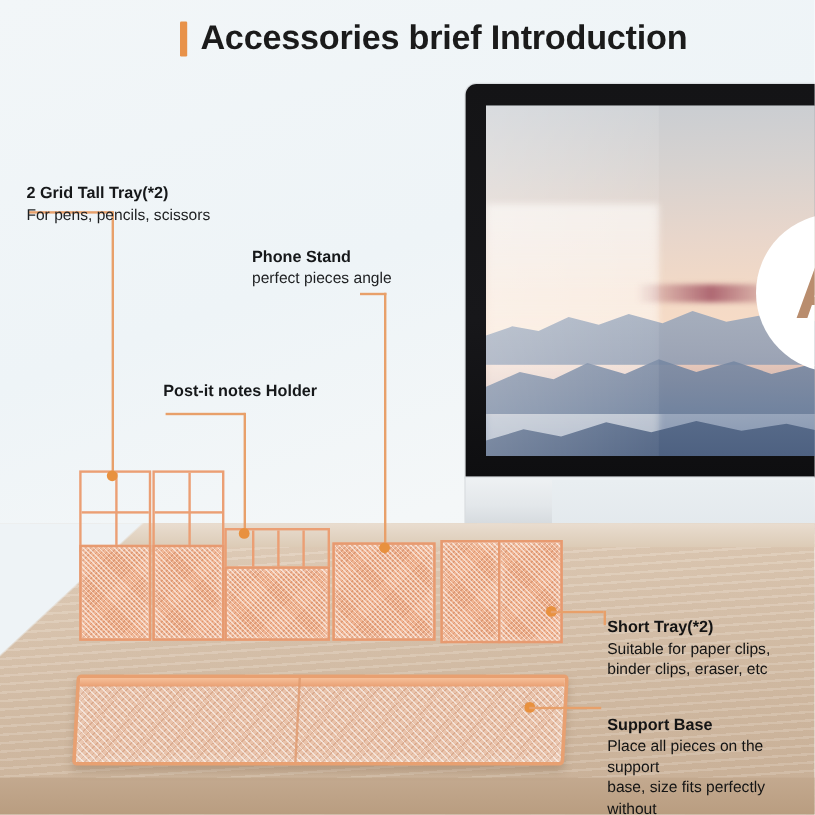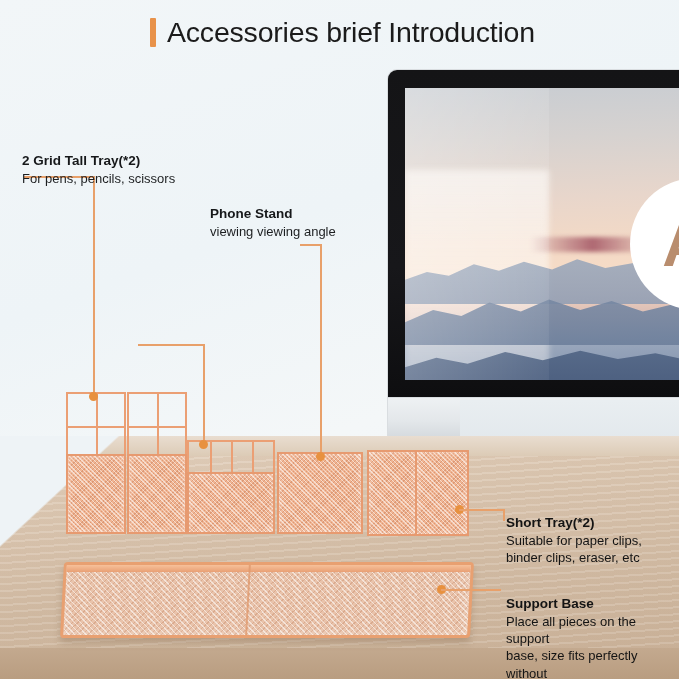--- a/index.html
+++ b/index.html
@@ -7,21 +7,21 @@
     width:679px;height:679px;overflow:hidden;
     font-family:"Liberation Sans","DejaVu Sans",sans-serif;
     background:#ffffff;
   }
   #stage{position:relative;width:679px;height:679px;overflow:hidden;
     background:linear-gradient(160deg,#f2f6f8 0%,#eef4f7 35%,#f4f7f8 60%,#eef3f6 100%);}
 
   
   .title-wrap{position:absolute;left:150px;top:16px;display:flex;align-items:center;gap:11px;}
   .title-bar{width:6px;height:29px;background:#e8924a;border-radius:1px;}
-  .title-text{font-size:28.5px;font-weight:normal;color:#1b1b1b;letter-spacing:-0.2px;white-space:nowrap;}
+  .title-text{font-size:28.5px;font-weight:bold;color:#1b1b1b;letter-spacing:-0.2px;white-space:nowrap;}
 
   
   .imac{position:absolute;left:388px;top:70px;width:340px;height:340px;}
   .imac-bezel{position:absolute;left:0;top:0;width:340px;height:328px;
     background:linear-gradient(180deg,#141416 0%,#17171a 60%,#0e0e10 100%);
     border-radius:9px 9px 0 0;box-shadow:0 0 0 1px #d9dde0;}
   .imac-screen{position:absolute;left:17px;top:18px;width:313px;height:292px;overflow:hidden;background:#cdd4da;}
   .sky{position:absolute;inset:0;
     background:linear-gradient(178deg,#c9cdd2 0%,#d6d2d0 18%,#e8d6cb 38%,#f2d9c6 52%,#f6dbc6 62%,#efcfbe 70%,#d8bcb4 78%,#9aa7bc 86%,#7f91ad 100%);}
   .sky-haze{position:absolute;left:0;top:28%;width:46%;height:72%;
@@ -219,24 +219,25 @@
   <div class="dot" style="left:437px;top:585px;"></div>
   <div class="lead lead-h" style="left:441px;top:589px;width:60px;"></div>
 
   <div class="label" style="left:22px;top:133px;width:250px;">
     <div class="lbl-title">2 Grid Tall Tray(*2)</div>
     <div class="lbl-body">For pens, pencils, scissors</div>
   </div>
 
   <div class="label" style="left:210px;top:186px;width:210px;">
     <div class="lbl-title">Phone Stand</div>
-    <div class="lbl-body">viewing viewing angle</div>
+    <div class="lbl-body">perfect pieces angle</div>
   </div>
 
   <div class="label" style="left:136px;top:298px;width:220px;">
+    <div class="lbl-title">Post-it notes Holder</div>
   </div>
 
   <div class="label on-desk" style="left:506px;top:495px;width:175px;">
     <div class="lbl-title">Short Tray(*2)</div>
     <div class="lbl-body">Suitable for paper clips,</div>
     <div class="lbl-body">binder clips, eraser, etc</div>
   </div>
 
   <div class="label on-desk" style="left:506px;top:576px;width:175px;">
     <div class="lbl-title">Support Base</div>

